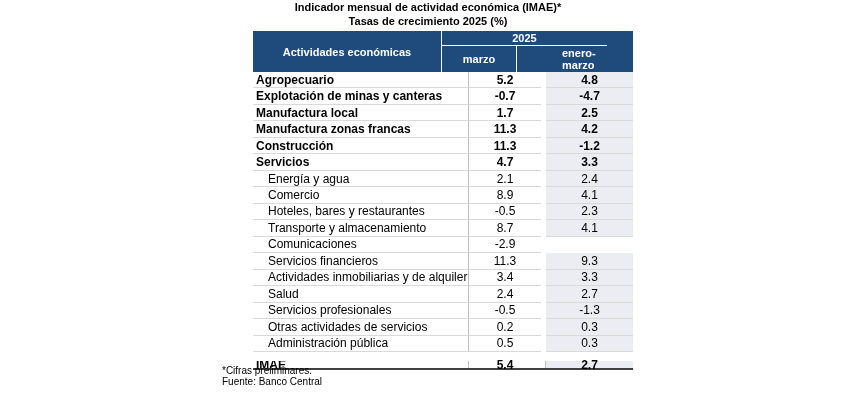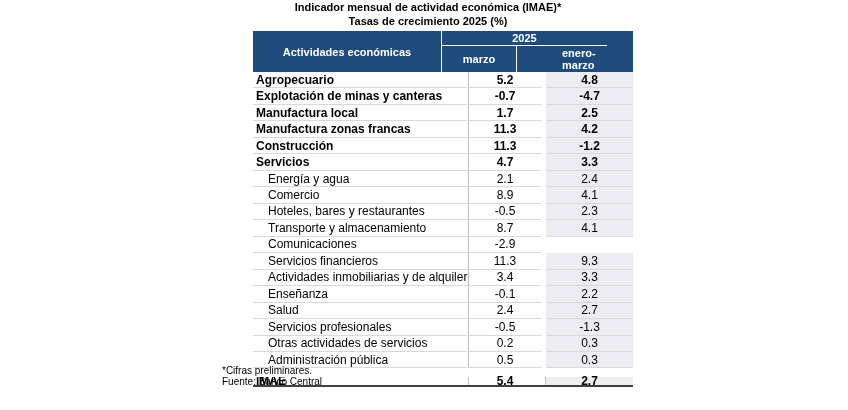--- a/index.html
+++ b/index.html
@@ -196,26 +196,20 @@
           <div class="td spacer"></div>
           <div class="td enero">9.3</div>
         </div>
         <div class="tr sub">
           <div class="td label">Actividades inmobiliarias y de alquiler</div>
           <div class="td marzo">3.4</div>
           <div class="td spacer"></div>
           <div class="td enero">3.3</div>
         </div>
         <div class="tr sub">
-          <div class="td label">Enseñanza</div>
-          <div class="td marzo">-0.1</div>
-          <div class="td spacer"></div>
-          <div class="td enero">2.2</div>
-        </div>
-        <div class="tr sub">
           <div class="td label">Salud</div>
           <div class="td marzo">2.4</div>
           <div class="td spacer"></div>
           <div class="td enero">2.7</div>
         </div>
         <div class="tr sub">
           <div class="td label">Servicios profesionales</div>
           <div class="td marzo">-0.5</div>
           <div class="td spacer"></div>
           <div class="td enero">-1.3</div>

